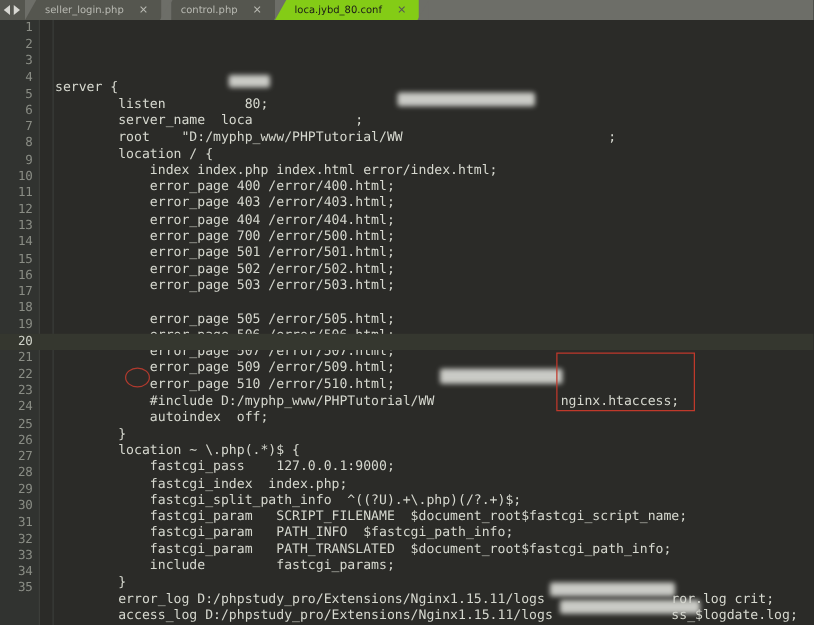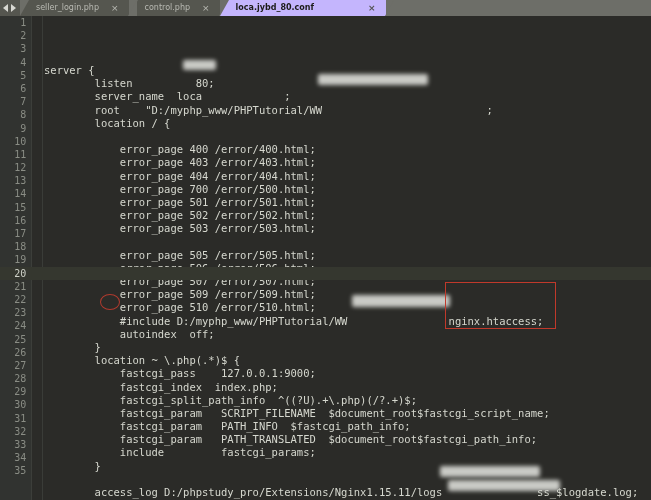--- a/index.html
+++ b/index.html
@@ -69,25 +69,24 @@
   .tab::after {
     content: "";
     position: absolute;
     right: -8px; top: 0;
     width: 0; height: 0;
     border-bottom: 16px solid #6d6e68;
     border-left: 9px solid transparent;
     z-index: 2;
   }
   .tab.active {
-    background: #c4b5fd;
+    background: #84cc16;
     color: #1b1b18;
-    font-weight: bold;
+    font-weight: normal;
     z-index: 3;
-    gap: 42px;
   }
   .tab.active::before {
     border-top-color: #6d6e68;
   }
   .tab.active::after {
     border-bottom-color: #6d6e68;
   }
   .tab-label { margin-right: 12px; }
   .tab-close {
     font-family: "DejaVu Sans", sans-serif;
@@ -203,21 +202,21 @@
   <div class="editor">
     <div class="gutter"></div>
     <div class="gutter2"></div>
 
     <div class="code-area" id="code-area">
         <div class="line"><span class="ln">1</span><span class="code">server {</span></div>
         <div class="line"><span class="ln">2</span><span class="code">        listen          80;</span></div>
         <div class="line"><span class="ln">3</span><span class="code">        server_name  loca             ;</span></div>
         <div class="line"><span class="ln">4</span><span class="code">        root    "D:/myphp_www/PHPTutorial/WW                          ;</span></div>
         <div class="line"><span class="ln">5</span><span class="code">        location / {</span></div>
-        <div class="line"><span class="ln">6</span></div>
+        <div class="line"><span class="ln">6</span><span class="code">            index index.php index.html error/index.html;</span></div>
         <div class="line"><span class="ln">7</span><span class="code">            error_page 400 /error/400.html;</span></div>
         <div class="line"><span class="ln">8</span><span class="code">            error_page 403 /error/403.html;</span></div>
         <div class="line"><span class="ln">9</span><span class="code">            error_page 404 /error/404.html;</span></div>
         <div class="line"><span class="ln">10</span><span class="code">            error_page 700 /error/500.html;</span></div>
         <div class="line"><span class="ln">11</span><span class="code">            error_page 501 /error/501.html;</span></div>
         <div class="line"><span class="ln">12</span><span class="code">            error_page 502 /error/502.html;</span></div>
         <div class="line"><span class="ln">13</span><span class="code">            error_page 503 /error/503.html;</span></div>
         <div class="line"><span class="ln">14</span></div>
         <div class="line"><span class="ln">15</span><span class="code">            error_page 505 /error/505.html;</span></div>
         <div class="line"><span class="ln">16</span><span class="code">            error_page 506 /error/506.html;</span></div>
@@ -229,21 +228,21 @@
         <div class="line"><span class="ln">22</span><span class="code">        }</span></div>
         <div class="line"><span class="ln">23</span><span class="code">        location ~ \.php(.*)$ {</span></div>
         <div class="line"><span class="ln">24</span><span class="code">            fastcgi_pass    127.0.0.1:9000;</span></div>
         <div class="line"><span class="ln">25</span><span class="code">            fastcgi_index  index.php;</span></div>
         <div class="line"><span class="ln">26</span><span class="code">            fastcgi_split_path_info  ^((?U).+\.php)(/?.+)$;</span></div>
         <div class="line"><span class="ln">27</span><span class="code">            fastcgi_param   SCRIPT_FILENAME  $document_root$fastcgi_script_name;</span></div>
         <div class="line"><span class="ln">28</span><span class="code">            fastcgi_param   PATH_INFO  $fastcgi_path_info;</span></div>
         <div class="line"><span class="ln">29</span><span class="code">            fastcgi_param   PATH_TRANSLATED  $document_root$fastcgi_path_info;</span></div>
         <div class="line"><span class="ln">30</span><span class="code">            include         fastcgi_params;</span></div>
         <div class="line"><span class="ln">31</span><span class="code">        }</span></div>
-        <div class="line"><span class="ln">32</span></div>
+        <div class="line"><span class="ln">32</span><span class="code">        error_log D:/phpstudy_pro/Extensions/Nginx1.15.11/logs                ror.log crit;</span></div>
         <div class="line"><span class="ln">33</span><span class="code">        access_log D:/phpstudy_pro/Extensions/Nginx1.15.11/logs               ss_$logdate.log;</span></div>
         <div class="line"><span class="ln">34</span><span class="code">}</span></div>
         <div class="line"><span class="ln">35</span><span class="code"></span></div>
       </div>
 
     <div class="blur" style="left:183px; top:44px;  width:33px;  height:10px;"></div>
     <div class="blur" style="left:318px; top:58px;  width:110px; height:11px;"></div>
     <div class="blur" style="left:352px; top:279px; width:98px;  height:12px;"></div>
     <div class="blur" style="left:440px; top:450px; width:100px; height:11px;"></div>
     <div class="blur" style="left:448px; top:464px; width:112px; height:11px;"></div>

